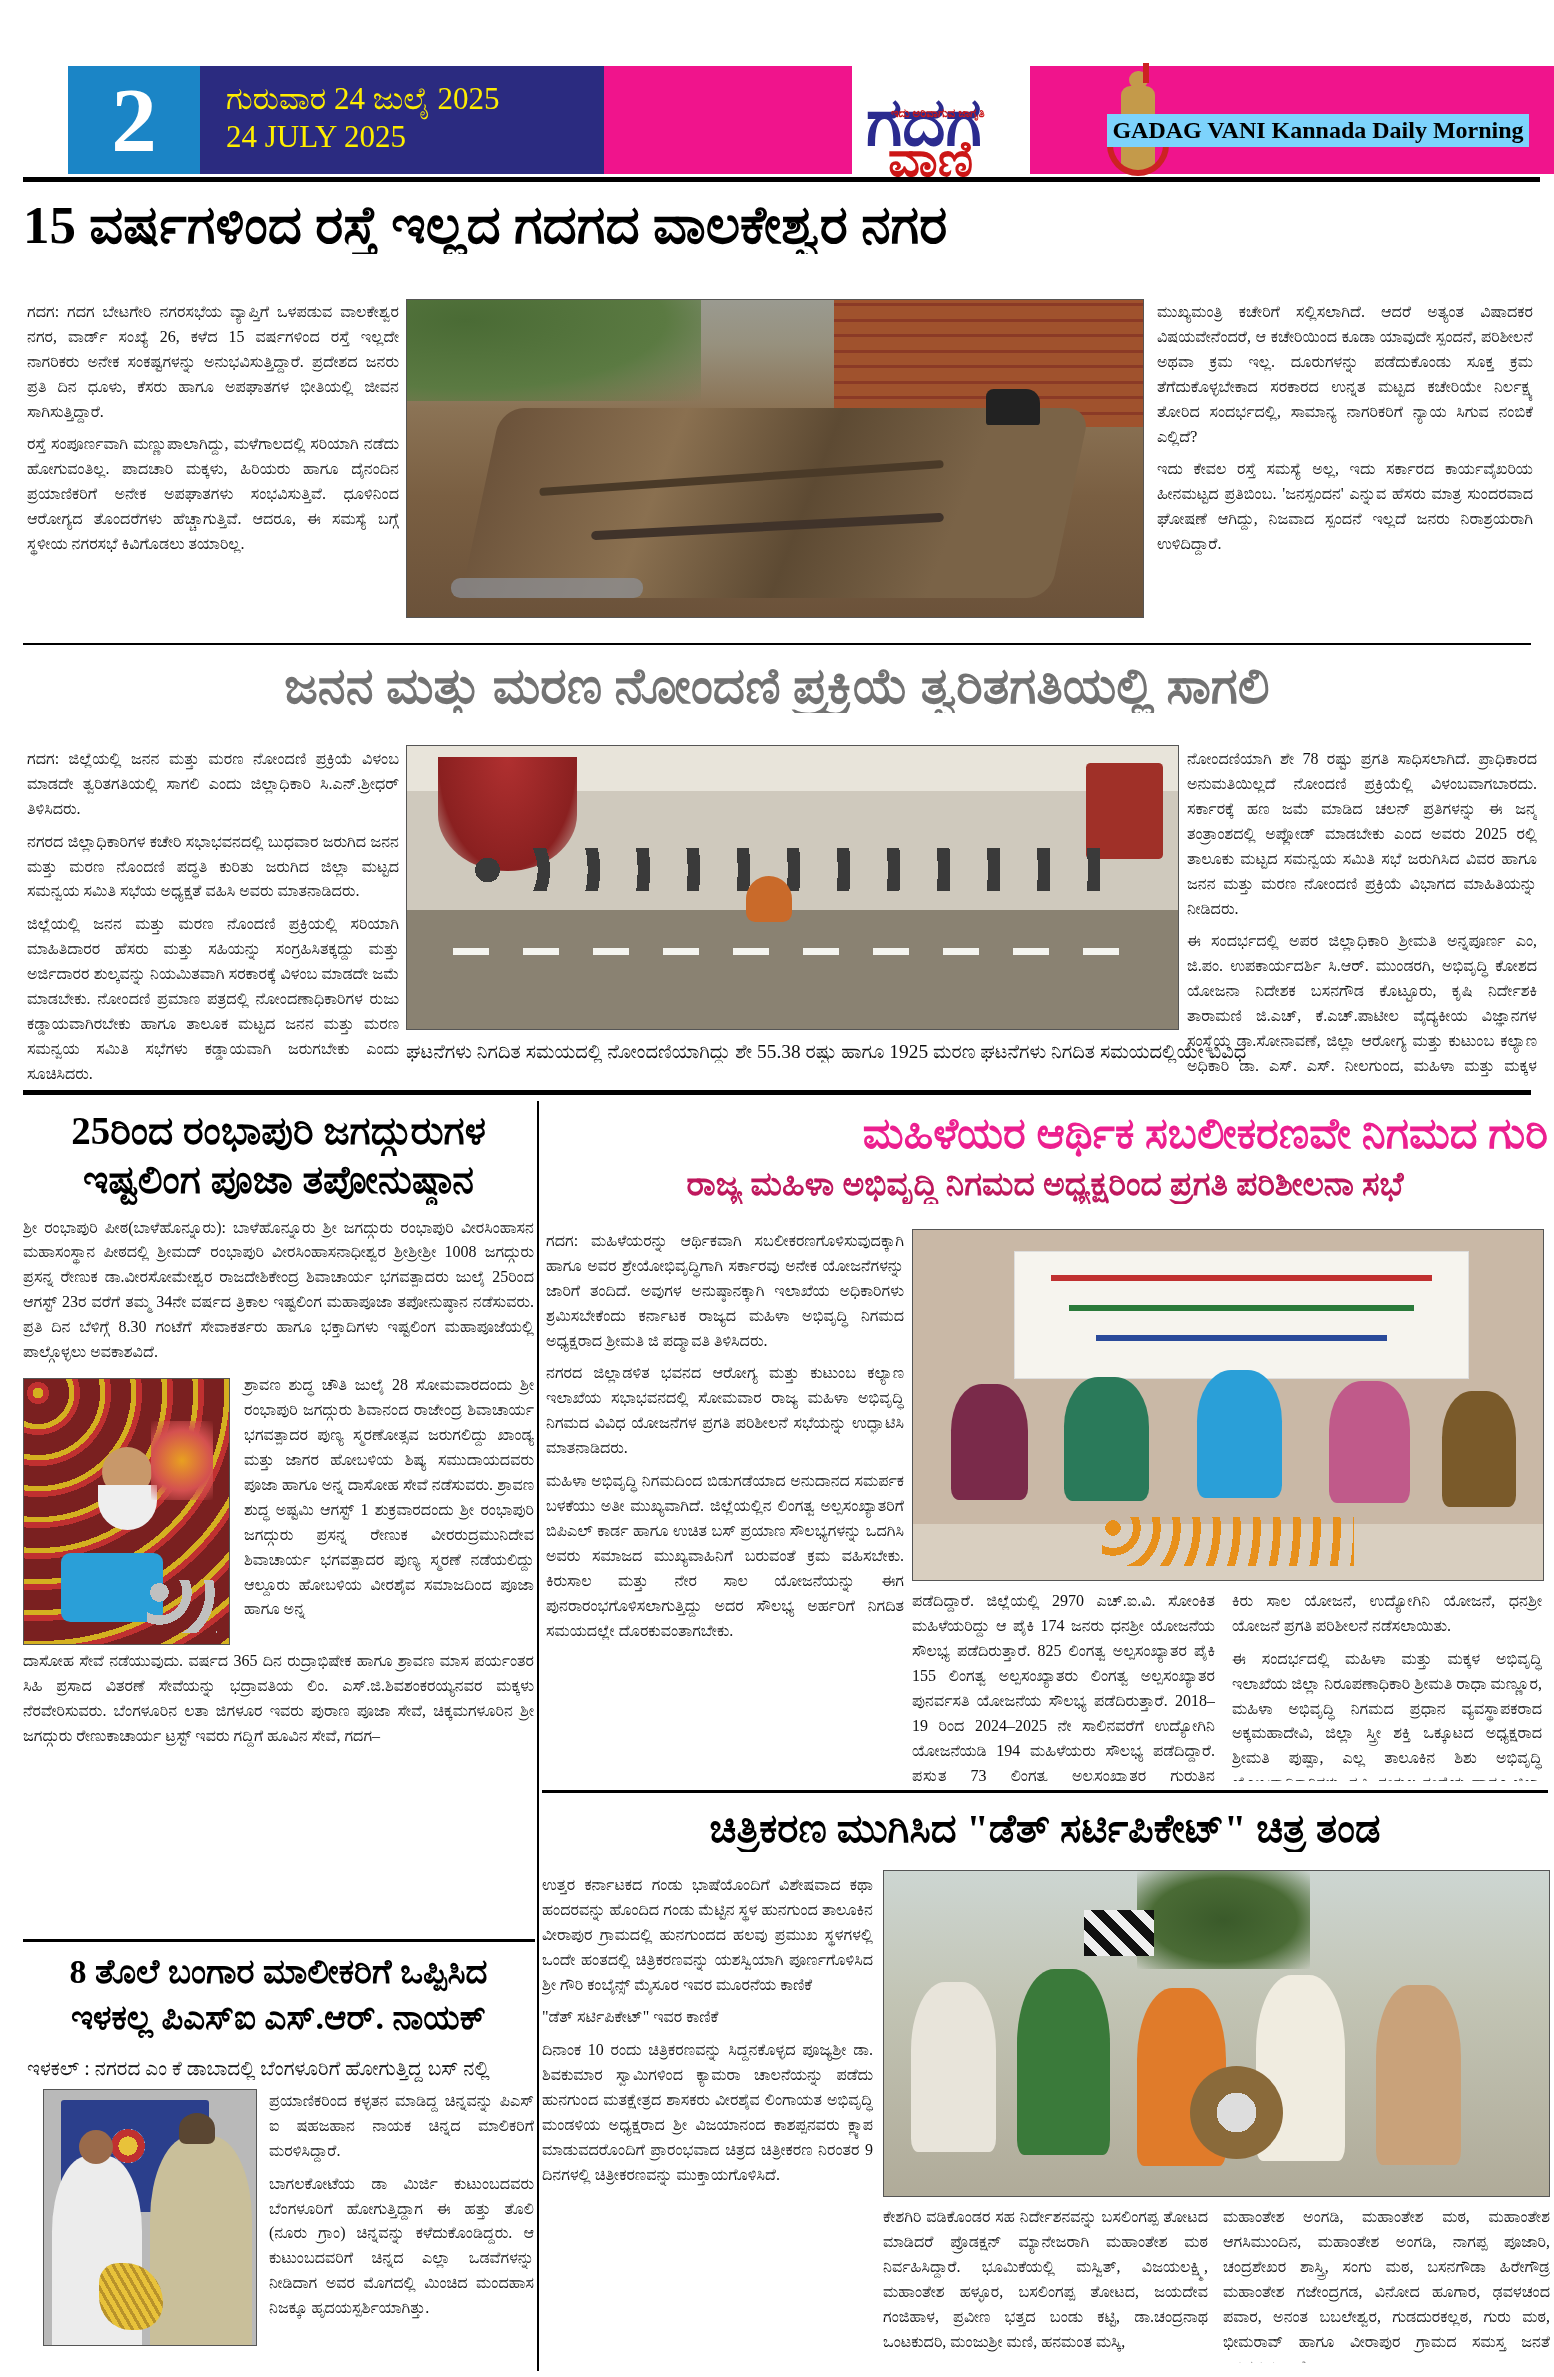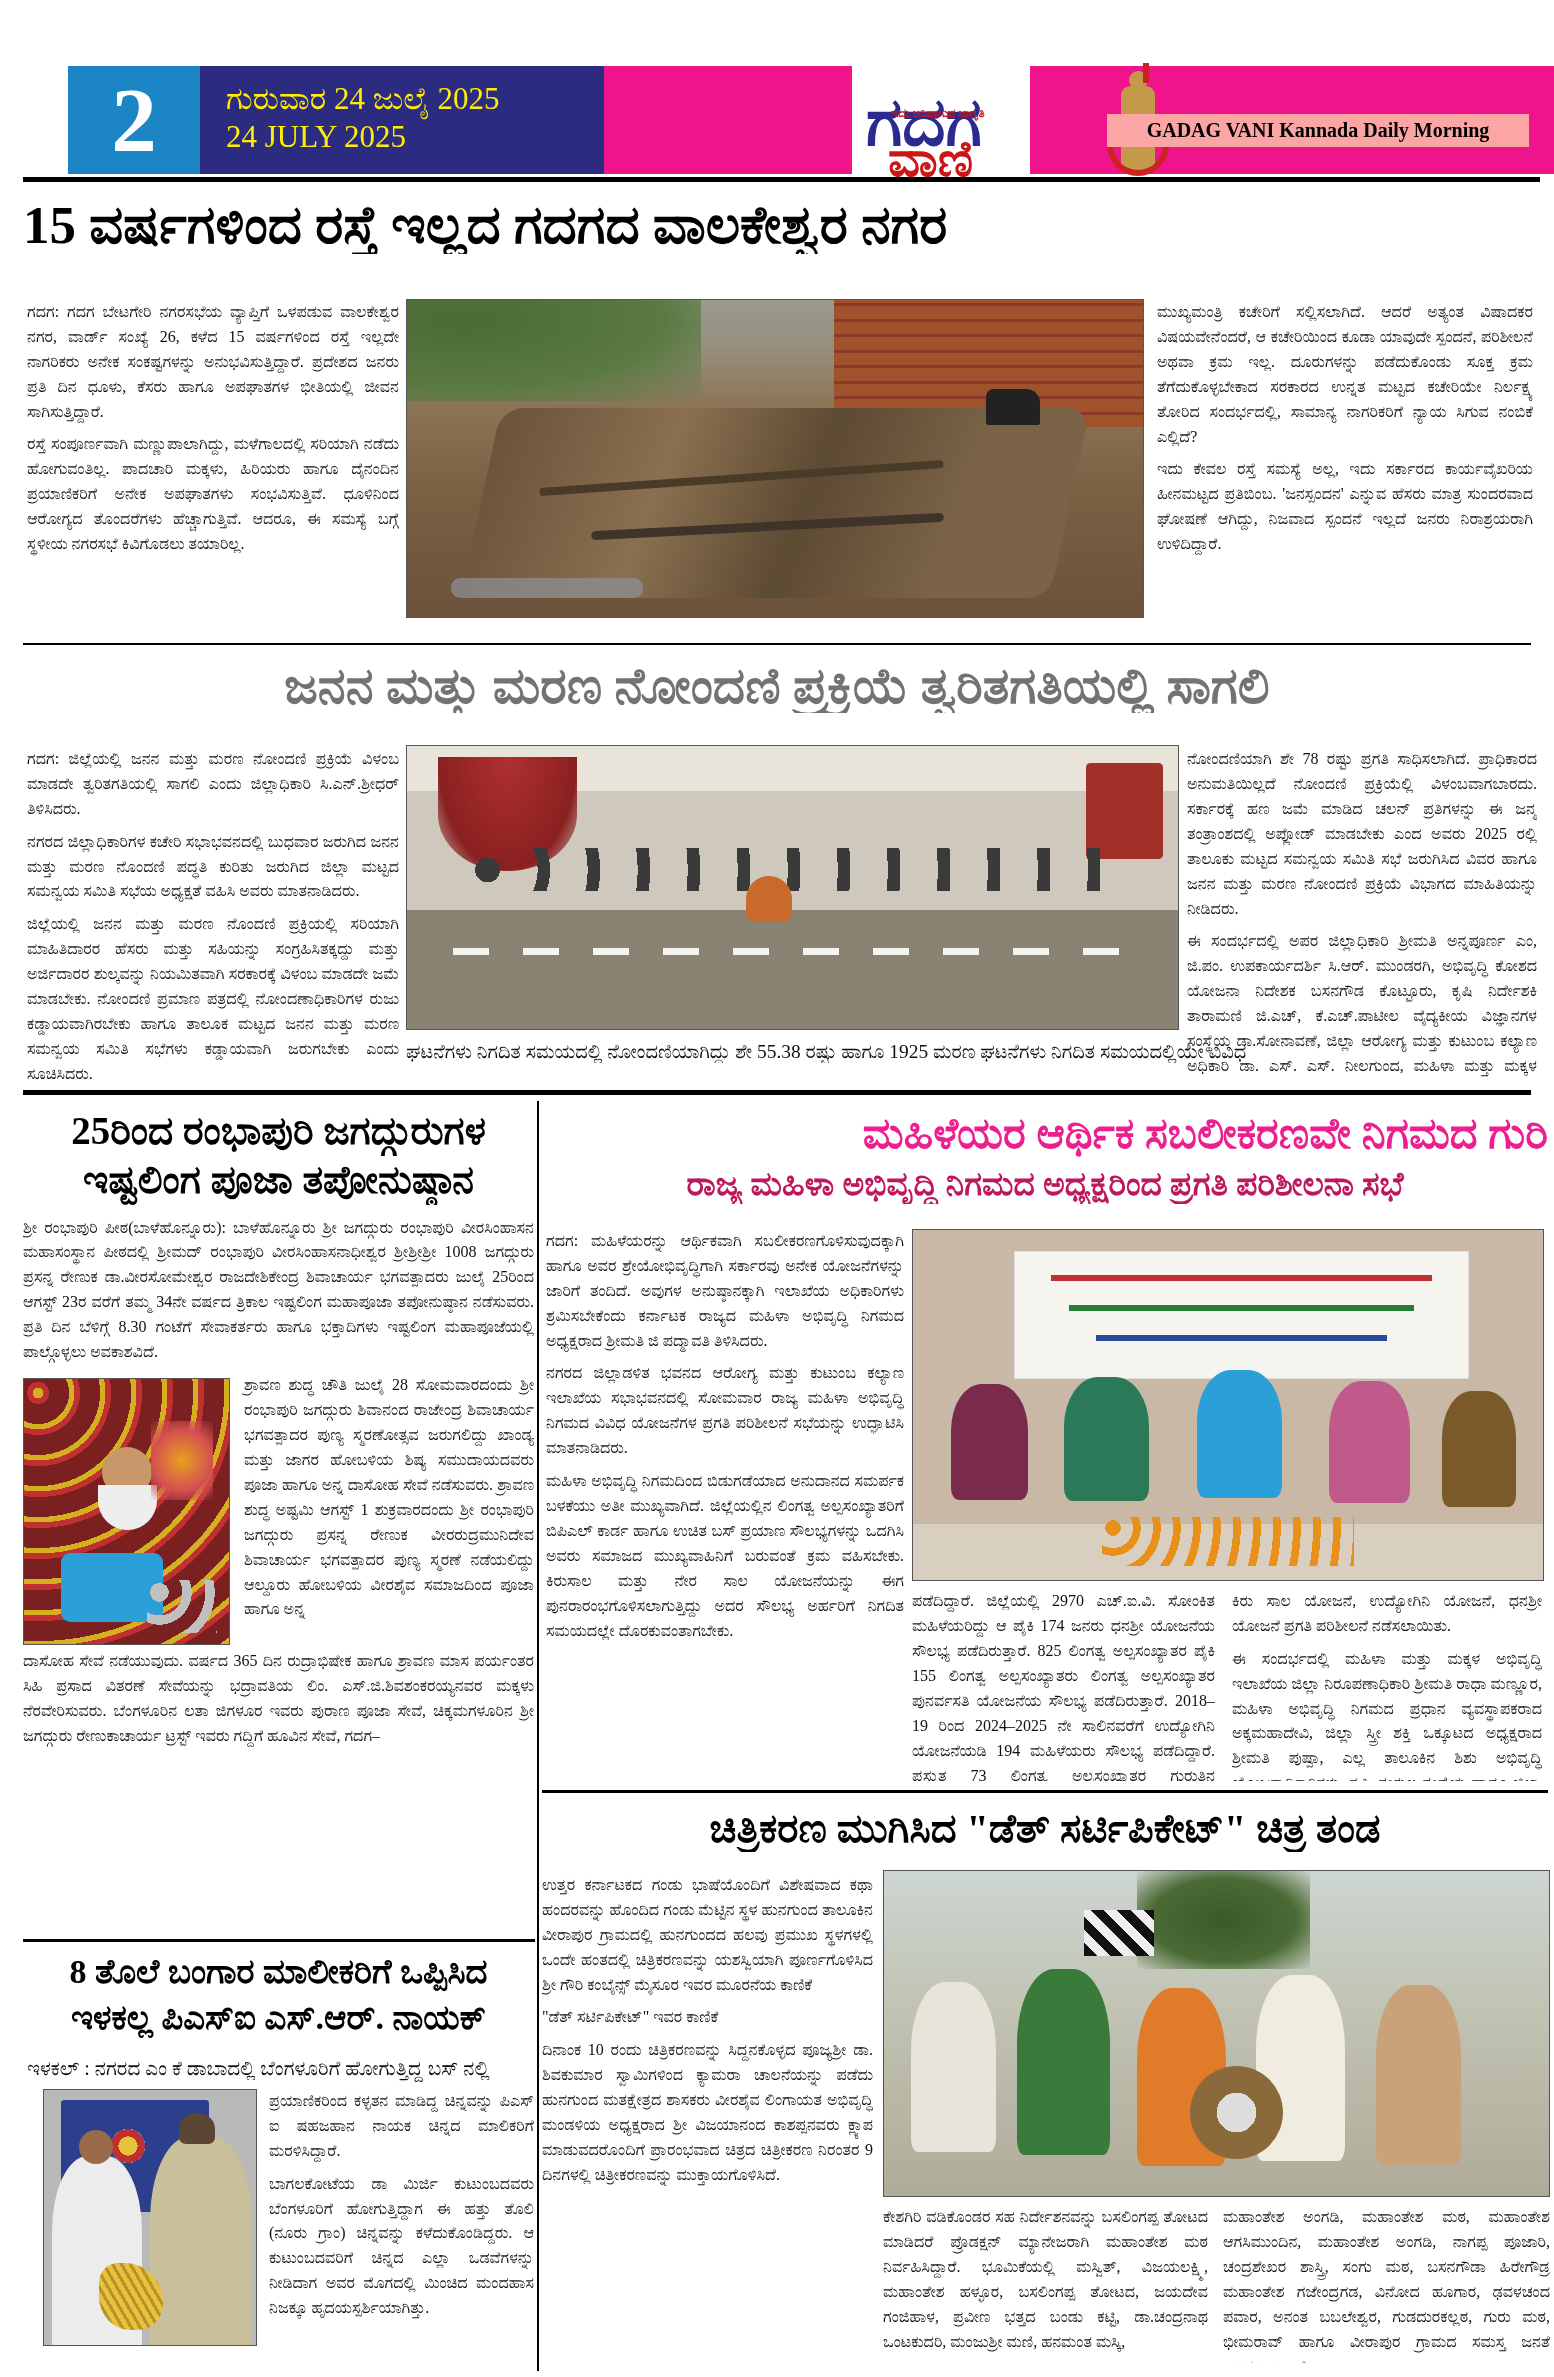--- a/index.html
+++ b/index.html
@@ -10,21 +10,21 @@
   .pgnum{background:#1b85c6;color:#fff;font-weight:bold;font-size:91px;
          display:flex;align-items:center;justify-content:center;}
   .datebox{background:#2b2b80;color:#ffee00;font-weight:normal;
            padding:14px 0 0 26px;box-sizing:border-box;}
   .datebox .dkn{font-size:31px;line-height:1.2;}
   .datebox .den{font-size:31px;line-height:1.3;font-family:"Liberation Serif",serif;}
   .pinkbox{background:#f0148c;}
   .mast-kn1{color:#2b2b8f;font-weight:bold;font-size:67px;line-height:1;}
   .mast-kn2{color:#cc1616;font-weight:bold;font-size:50px;line-height:1;}
   .mast-tag{color:#cc1616;font-weight:bold;font-size:11.6px;}
-  .mast-strip{background:#fca5a5;color:#000;font-weight:bold;font-size:20px;
+  .mast-strip{background:#7dd3fc;color:#000;font-weight:bold;font-size:24px;
               display:flex;align-items:center;justify-content:center;white-space:nowrap;}
   .hrule{background:#000;}
   .vrule{background:#000;}
   
   .h1k{font-weight:bold;color:#000;font-size:53px;line-height:1.05;white-space:nowrap;overflow:hidden;}
   .h2k{font-weight:bold;color:#737373;font-size:50px;line-height:1.05;text-align:center;white-space:nowrap;overflow:hidden;}
   .h3k{font-weight:bold;color:#000;font-size:39px;line-height:1.25;text-align:center;white-space:nowrap;overflow:hidden;}
   .h4k{font-weight:bold;color:#ec1f8f;font-size:43px;text-align:right;white-space:nowrap;overflow:hidden;}
   .h4sub{font-weight:bold;color:#be185d;font-size:33px;text-align:center;white-space:nowrap;overflow:hidden;}
   .h5k{font-weight:bold;color:#000;font-size:40px;text-align:center;white-space:nowrap;overflow:hidden;}

